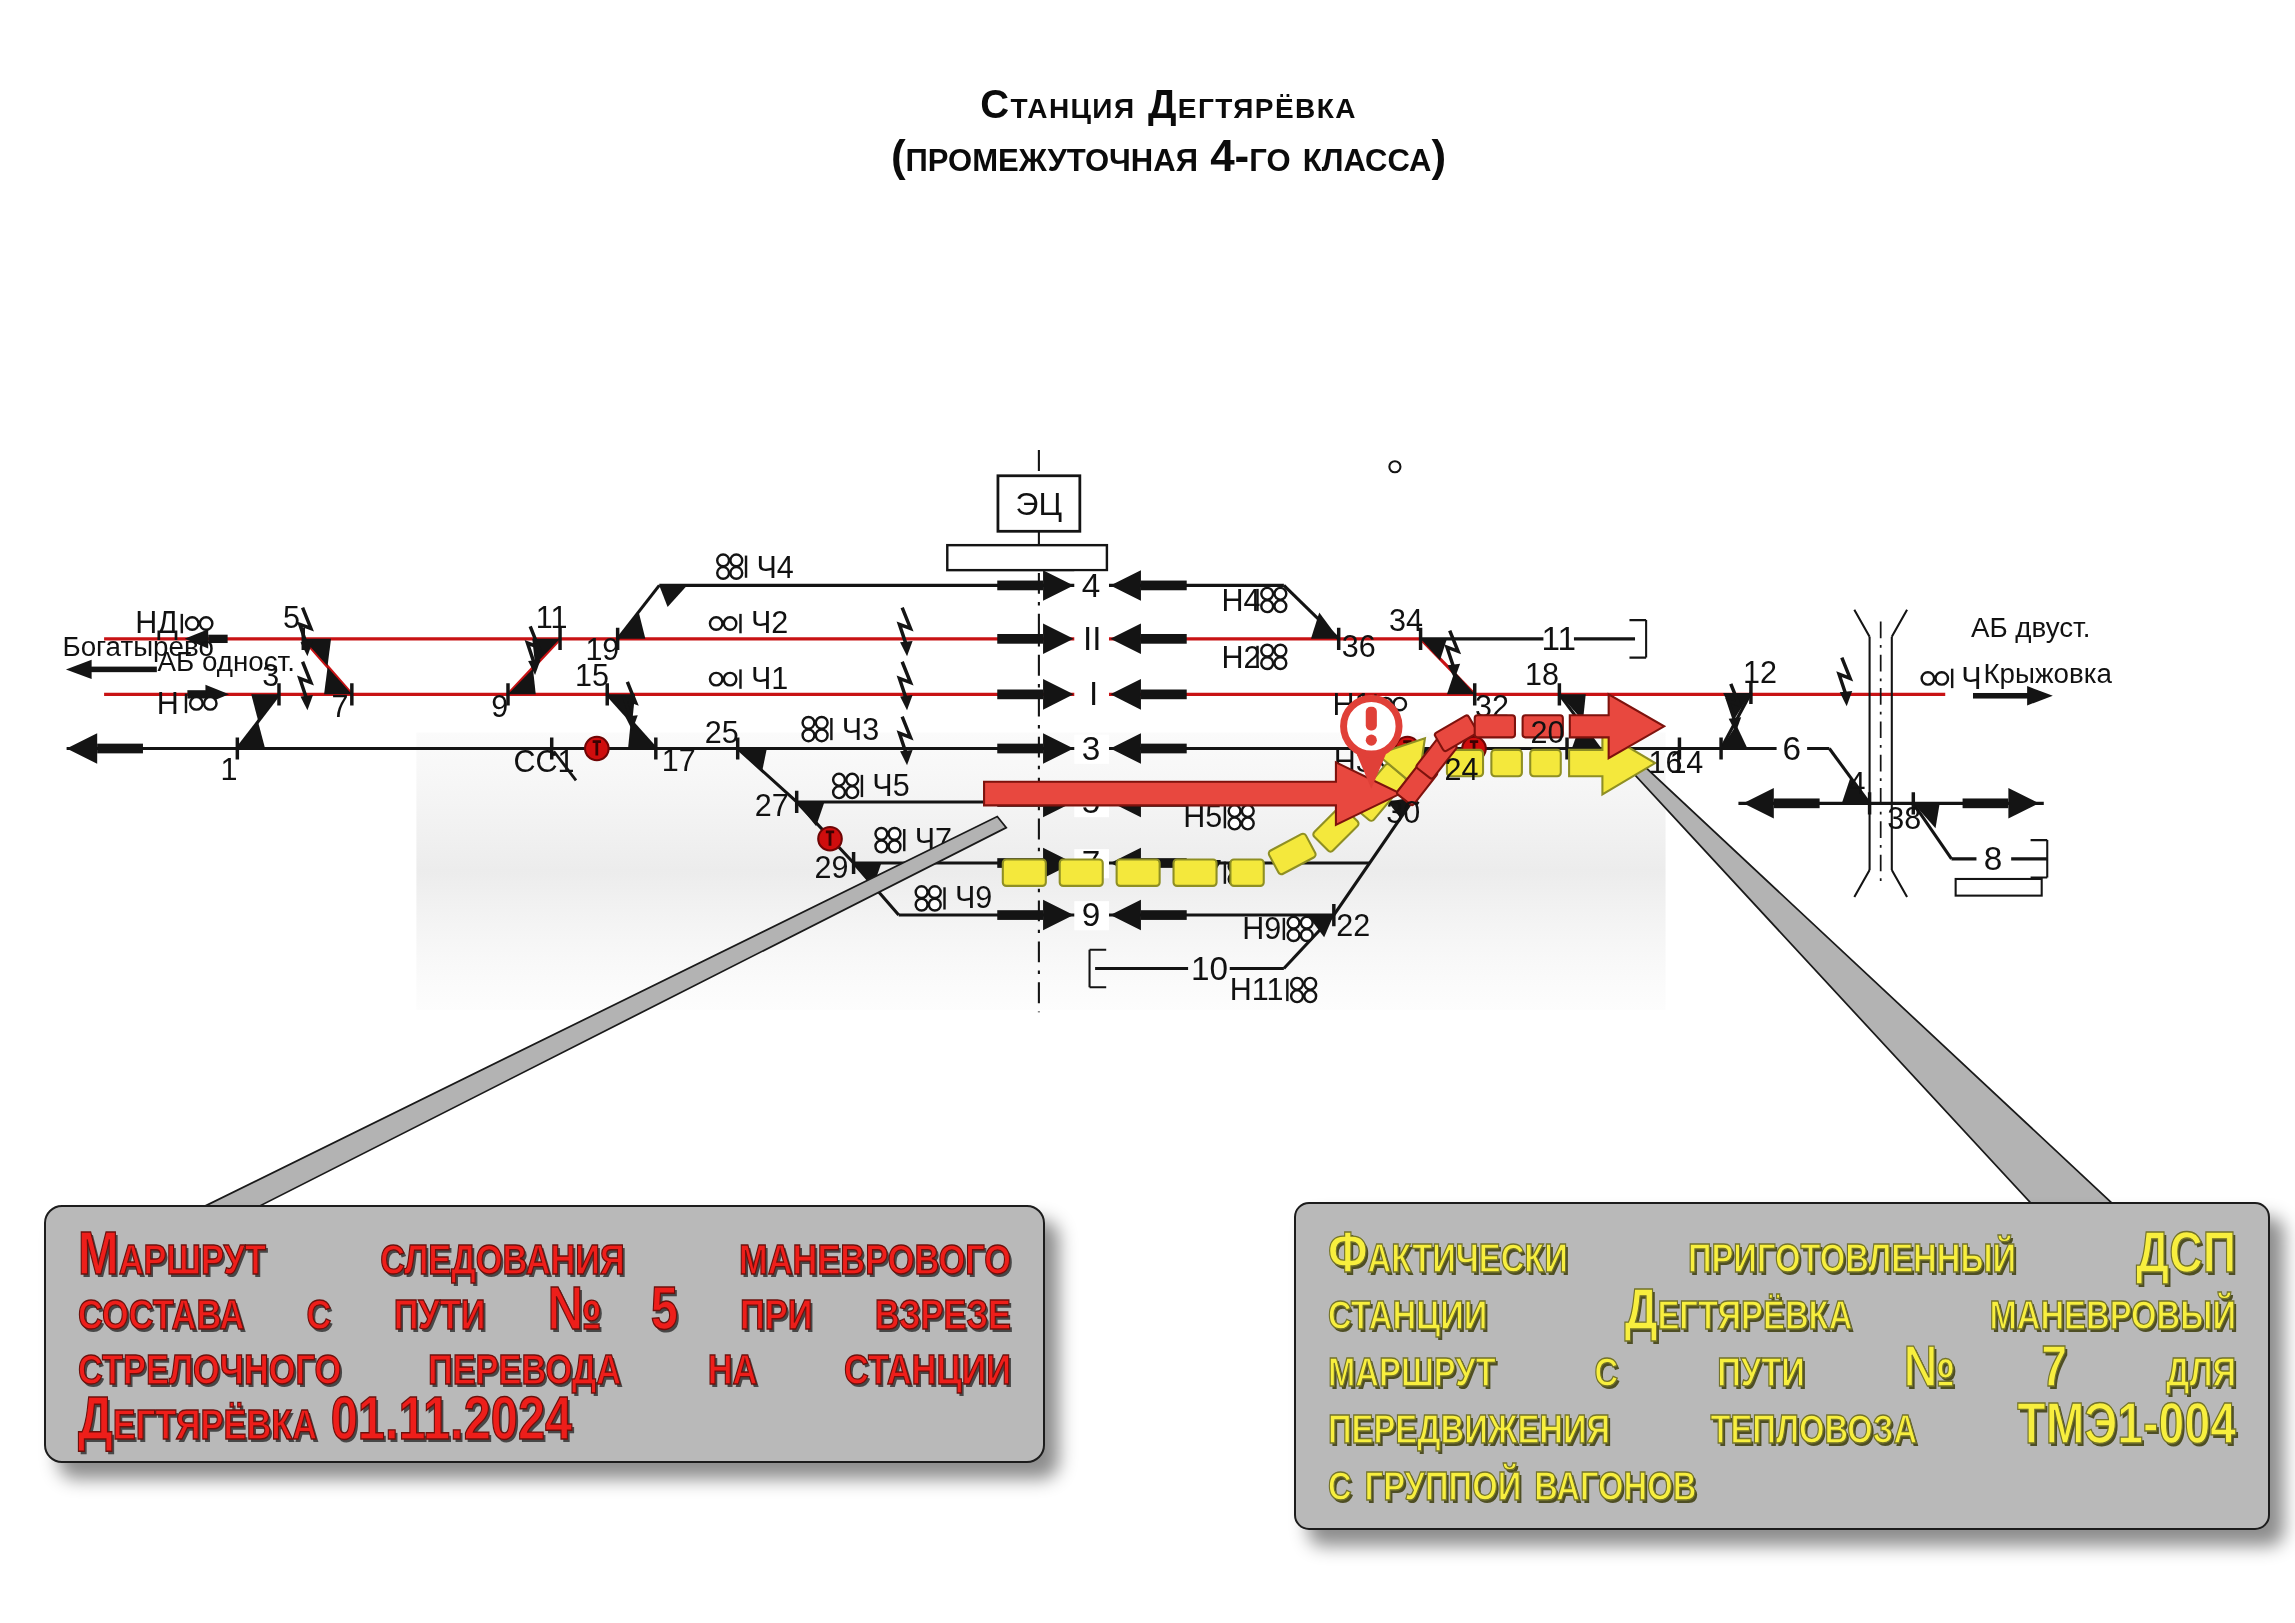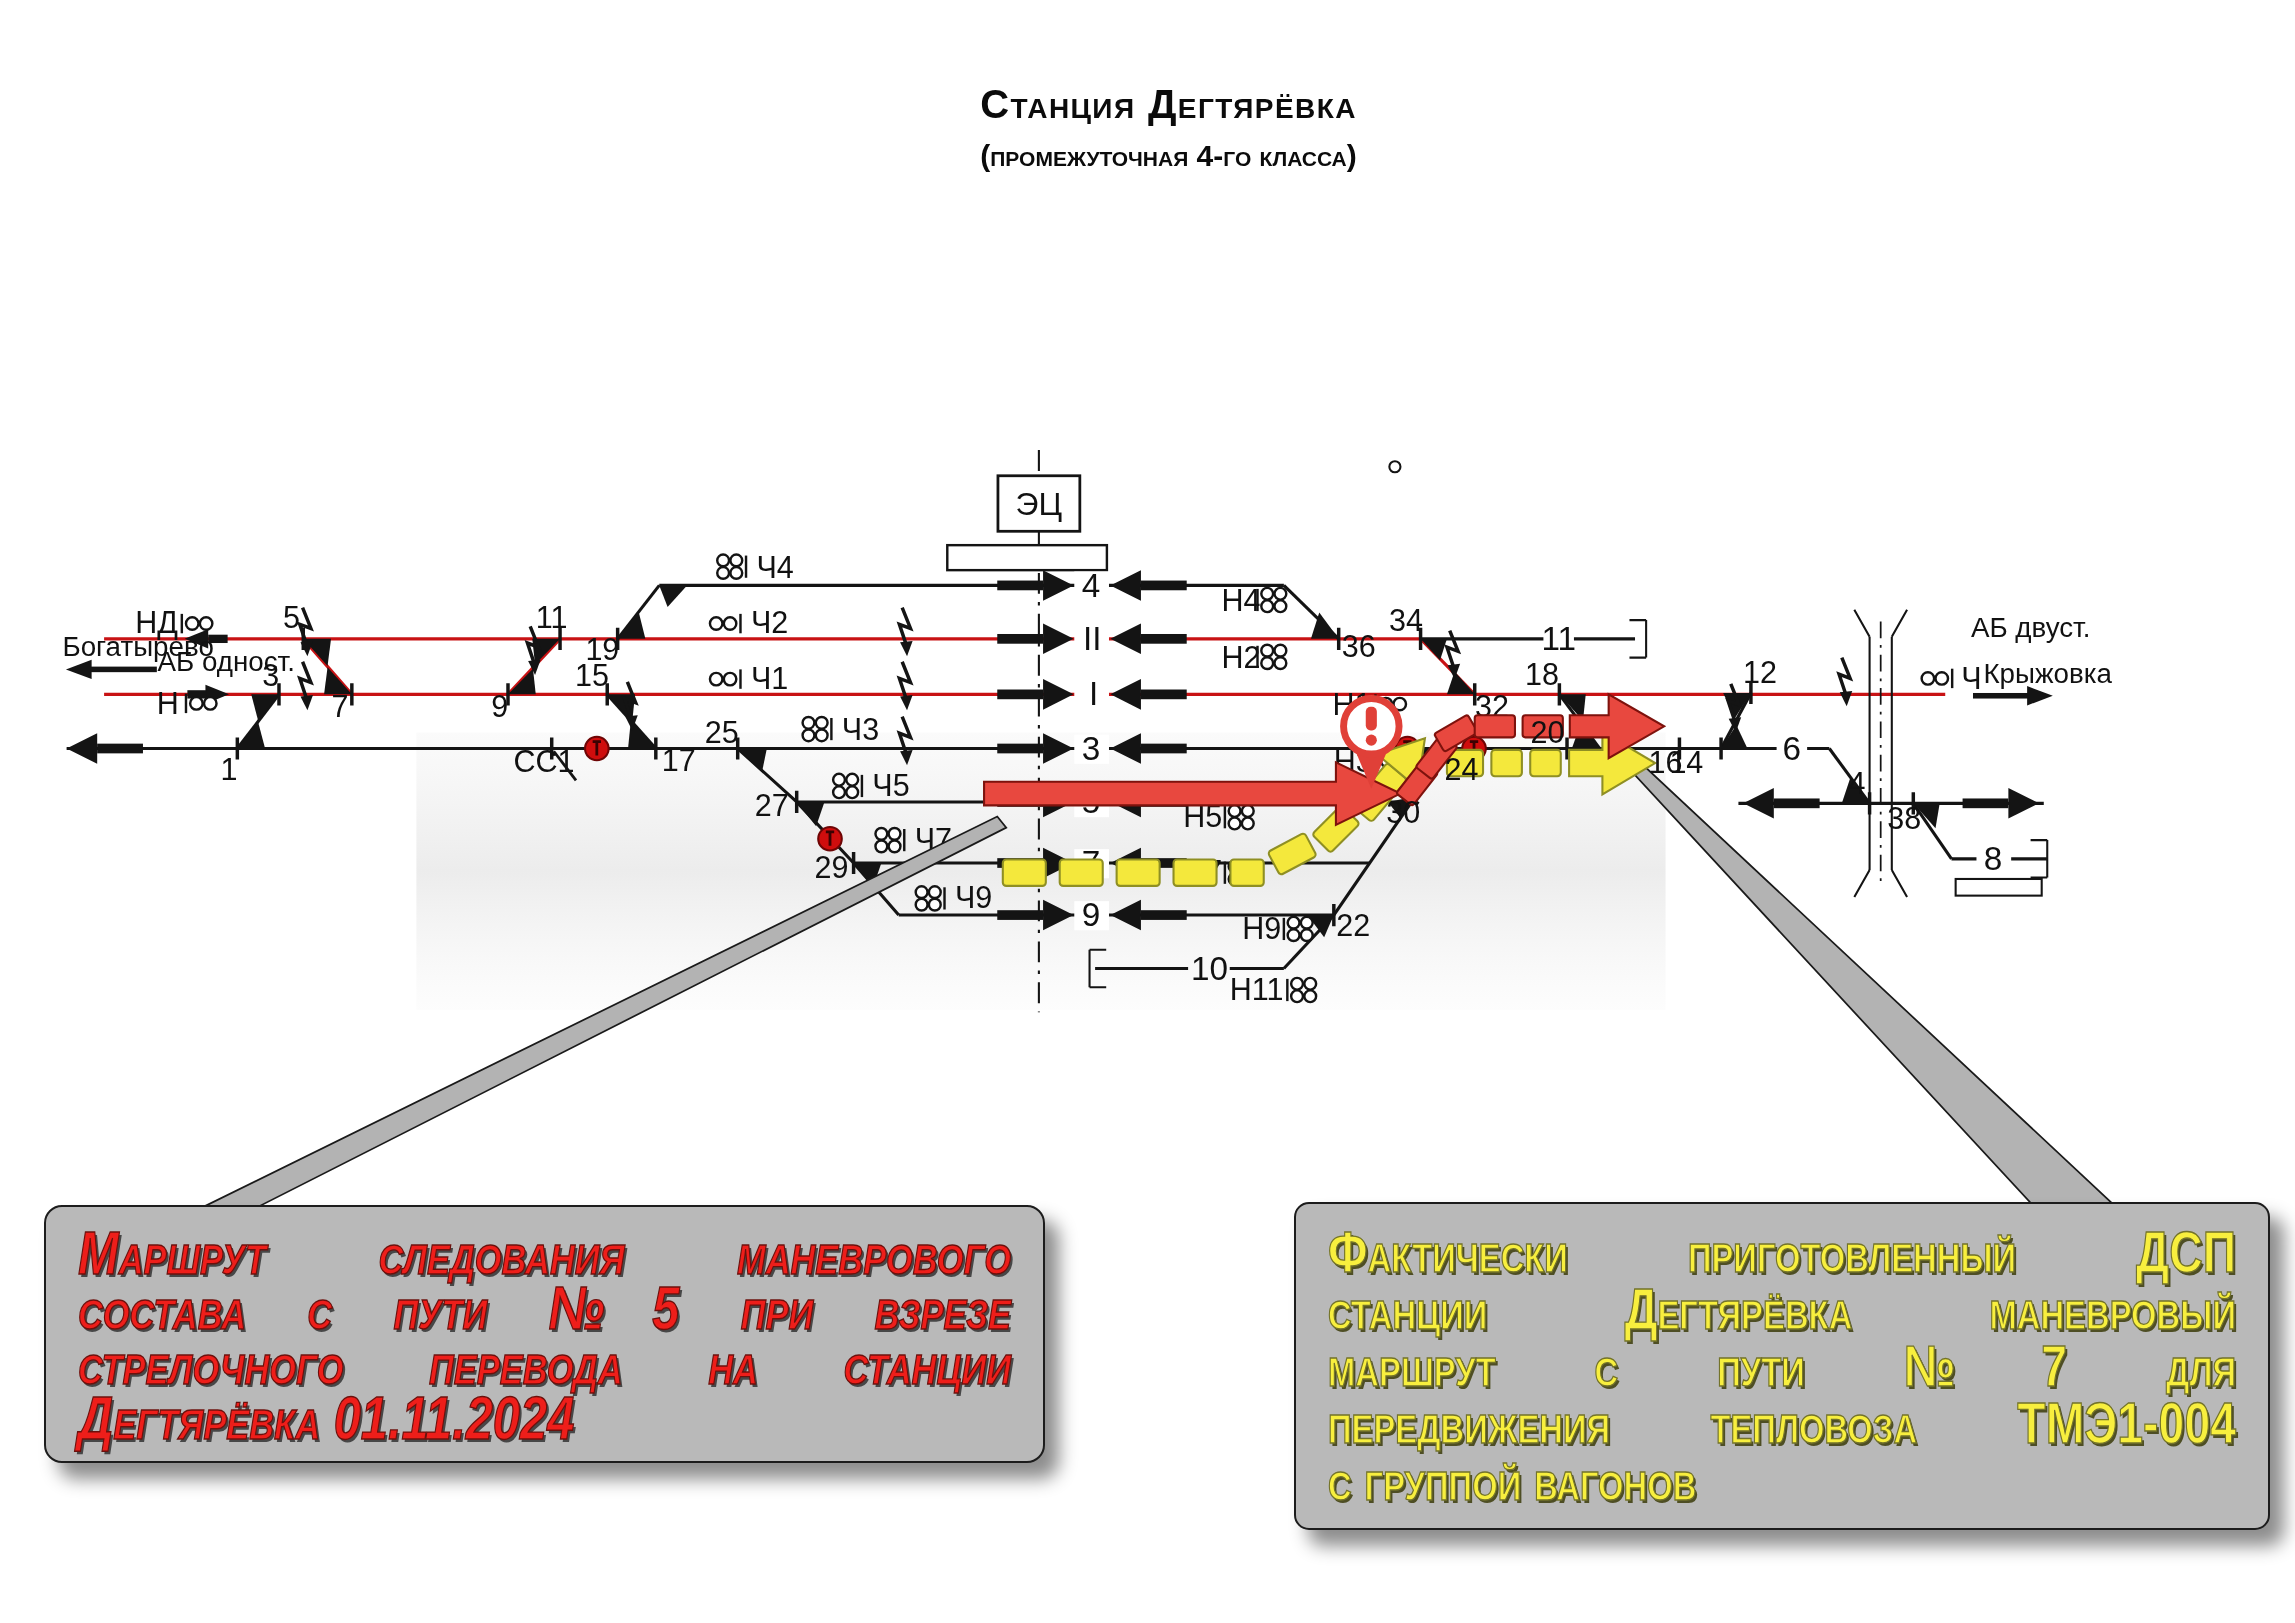--- a/index.html
+++ b/index.html
@@ -13,23 +13,23 @@
   .tick{stroke:#141414;stroke-width:5;}
   .tri{fill:#141414;stroke:none;}
   .sym{stroke:#141414;stroke-width:3.5;fill:#fff;}
   .swlbl{font-size:44px;text-anchor:middle;}
   .trlbl{font-size:48px;text-anchor:middle;}
   .siglbl{font-size:44px;}
   .applbl{font-size:40px;}
   .arr{fill:#141414;}
   .title{position:absolute;left:0;top:78px;width:2295px;text-align:center;font-weight:bold;font-variant:small-caps;color:#0b0b0b;padding-left:42px;box-sizing:border-box;}
   .title .t1{font-size:40px;line-height:53px;letter-spacing:1.4px;}
-  .title .t2{font-size:30px;line-height:49px;}
+  .title .t2{font-size:44px;line-height:49px;}
   .callout{position:absolute;background:#b9b9b9;border:2.8px solid #1c1c1c;border-radius:18px;box-shadow:14px 15.3px 18px rgba(0,0,0,0.45);box-sizing:border-box;padding:19.4px 32px;overflow:hidden;}
-  .callout-left{left:44px;top:1205px;width:1001px;height:258px;font-style:italic;}
+  .callout-left{left:44px;top:1205px;width:1001px;height:258px;}
   .callout-right{left:1294px;top:1202px;width:976px;height:328px;border-radius:15px;}
   .c-text{transform:scaleX(0.80);transform-origin:0 0;width:125%;font-weight:bold;font-variant:small-caps;white-space:normal;}
   .c-line{text-align:justify;text-align-last:justify;}
   .c-line.last{text-align-last:left;}
   .callout-left .c-line{font-size:61px;line-height:55px;color:#ee1e1a;-webkit-text-stroke:1.4px #6b100c;text-shadow:2.8px 2.8px 0 #474747;}
   .callout-right .c-line{font-size:58px;line-height:57px;color:#f8ef3e;-webkit-text-stroke:1.4px #73732a;text-shadow:2.8px 2.8px 0 #4e4e24;}
 </style>
 </head>
 <body>
 

